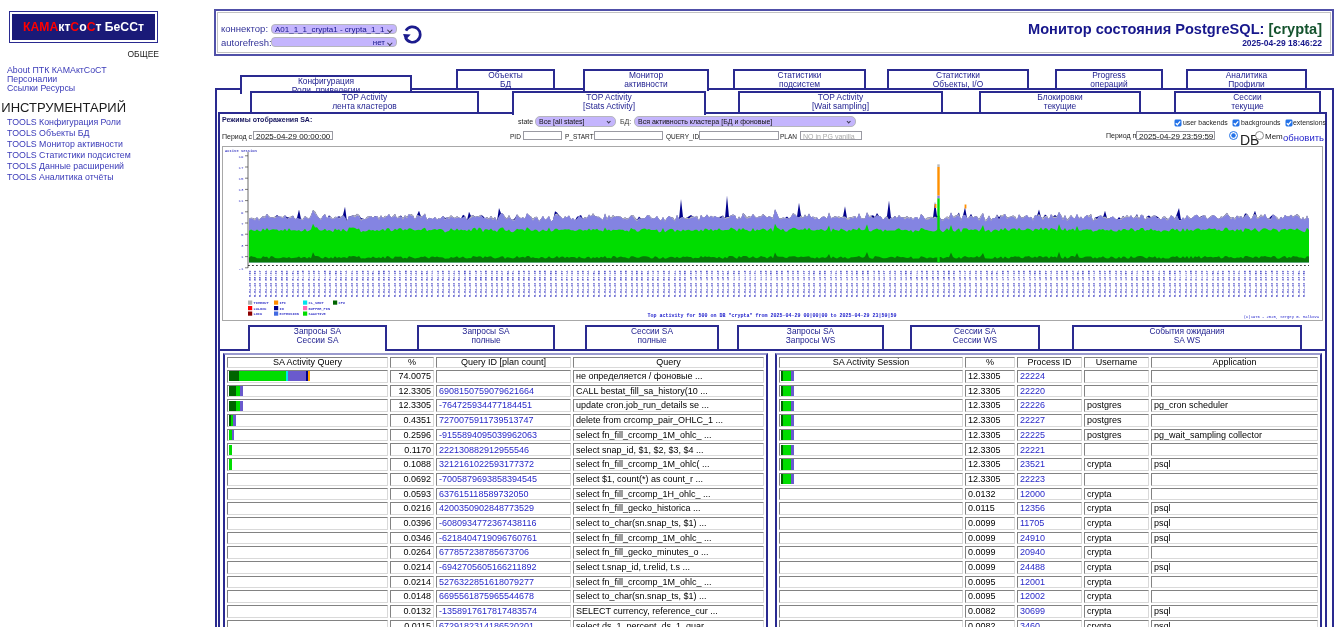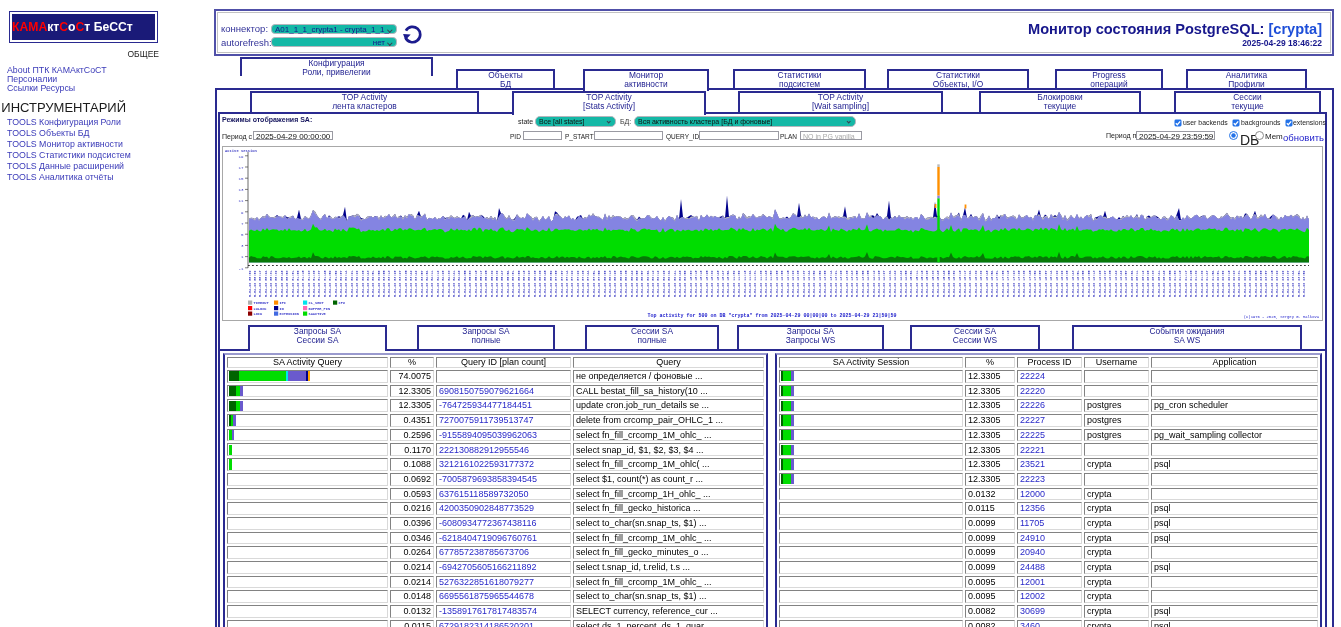--- a/index.html
+++ b/index.html
@@ -1,60 +1,60 @@
 <!DOCTYPE html>
 <html><head><meta charset="utf-8"><style>
 *{margin:0;padding:0;box-sizing:border-box}
 html,body{width:1341px;height:627px;overflow:hidden;background:#fff;
  font-family:"Liberation Sans",sans-serif}
 body{position:relative}
 .a{position:absolute}
 .tab{position:absolute;border:2px solid #2a2a90;border-bottom:none;
  background:#fff;text-align:center;color:#1c1c8e;font-size:8.4px;
  line-height:8.7px;padding-top:0;z-index:4}
-.sel{position:absolute;background:#14b8a6;border:1px solid #b6b6bd;
+.sel{position:absolute;background:#c4b5fd;border:1px solid #b6b6bd;
  border-radius:4px;font-size:8px;color:#15158a;line-height:9px;padding:0 3px;z-index:6}
 .inp{position:absolute;background:#fff;border:1px solid #9a9aa2;
  font-size:8px;color:#111;line-height:9px;padding:0 2px;white-space:nowrap;overflow:hidden}
 .lbl{position:absolute;font-size:7px;color:#222;white-space:nowrap;z-index:6}
 table{border-collapse:separate;border-spacing:2px;background:#fff;table-layout:fixed}
 td,th{border:1px solid;border-color:#828282 #d9d9d9 #d9d9d9 #828282;
  background:#fff;font-size:9px;color:#000;height:12.7px;line-height:10.5px;padding:0 2px;
  white-space:nowrap;overflow:hidden;font-weight:normal;vertical-align:middle}
 th{height:10.7px;line-height:9px;text-align:center}
 .pr{text-align:right}
 .qid{color:#2828c8}
 .barseg{position:absolute;top:0.2px;height:10.3px}
 </style></head><body>
 <div class="a" style="left:9px;top:11px;width:149px;height:32px;border:1px solid #2a2a90;background:#fff;padding:2px">
-    <div style="width:100%;height:100%;background:#1a1a78;line-height:26px;font-size:12.2px;font-weight:bold"><span style="color:#f00">КАМА</span><span style="color:#fff">кт</span><span style="color:#f00">С</span><span style="color:#fff">о</span><span style="color:#f00">С</span><span style="color:#fff">т БеССт</span></div>
+    <div style="width:100%;height:100%;background:#1a1a78;text-align:center;line-height:26px;font-size:12.2px;font-weight:bold"><span style="color:#f00">КАМА</span><span style="color:#fff">кт</span><span style="color:#f00">С</span><span style="color:#fff">о</span><span style="color:#f00">С</span><span style="color:#fff">т БеССт</span></div>
   </div>
 <div class="a" style="left:0;top:49px;width:159px;text-align:right;font-size:8.5px;color:#1b1b1b">ОБЩЕЕ</div>
 <div class="a" style="left:7px;top:66px;font-size:8.8px;line-height:9.1px;color:#3a3ab8">About ПТК КАМАктСоСТ<br>Персоналии<br>Ссылки Ресурсы</div>
 <div class="a" style="left:0;top:100px;width:126px;text-align:right;font-size:13px;color:#1b1b1b">ИНСТРУМЕНТАРИЙ</div>
 <div class="a" style="left:7px;top:117px;font-size:8.8px;line-height:11px;color:#3a3ab8">TOOLS Конфигурация Роли<br>TOOLS Объекты БД<br>TOOLS Монитор активности<br>TOOLS Статистики подсистем<br>TOOLS Данные расширений<br>TOOLS Аналитика отчёты</div>
 <div class="a" style="left:214px;top:9px;width:1120px;height:47px;border:2px solid #5050a8">
     <div style="position:absolute;left:1px;top:1px;right:1px;bottom:1px;border:1px solid #c2c2c2"></div>
   </div>
 <div class="a" style="left:221px;top:23px;font-size:9.5px;color:#333399">коннектор:</div>
 <div class="sel" style="left:271px;top:24px;width:126px;height:10px">A01_1_1_crypta1 - crypta_1_1_<i style="position:absolute;right:4px;top:2.5px;width:3.6px;height:3.6px;border-right:1.2px solid #3c3c50;border-bottom:1.2px solid #3c3c50;transform:rotate(45deg)"></i></div>
 <div class="a" style="left:221px;top:36.5px;font-size:9.5px;color:#333399">autorefresh:</div>
 <div class="sel" style="left:271px;top:37px;width:126px;height:10px">
     <span style="position:absolute;right:11px;top:0">нет</span>
     <i style="position:absolute;right:4px;top:2.5px;width:3.6px;height:3.6px;border-right:1.2px solid #3c3c50;border-bottom:1.2px solid #3c3c50;transform:rotate(45deg)"></i>
   </div>
 <svg class="a" style="left:403px;top:25px" width="21" height="21" viewBox="0 0 21 21">
 <path d="M 2.6 12.9 A 7.7 7.7 0 1 0 2.9 5.6" fill="none" stroke="#1c1c8e" stroke-width="2.7"></path>
 <polygon points="0.1,9.1 7.7,9.4 2.3,15.3" fill="#1c1c8e"></polygon>
 </svg>
-<div class="a" style="left:700px;top:21px;width:622px;text-align:right;font-size:14.6px;font-weight:bold;color:#17178c">Монитор состояния PostgreSQL: <span style="color:#1d4ed8">[crypta]</span></div>
+<div class="a" style="left:700px;top:21px;width:622px;text-align:right;font-size:14.6px;font-weight:bold;color:#17178c">Монитор состояния PostgreSQL: <span style="color:#14532d">[crypta]</span></div>
 <div class="a" style="left:900px;top:38px;width:422px;text-align:right;font-size:8.5px;font-weight:bold;color:#17178c">2025-04-29 18:46:22</div>
 <div class="a" style="left:215px;top:88px;width:1119px;height:545px;border:2px solid #2a2a90;z-index:1"></div>
 <div class="a" style="left:218px;top:112px;width:1109px;height:521px;border:2px solid #2a2a90;z-index:2;background:#fff"></div>
-<div class="tab" style="left:240px;top:57px;width:193px;height:19px;">Конфигурация<br>Роли, привелегии</div>
+<div class="tab" style="left:240px;top:75px;width:172px;height:19px;">Конфигурация<br>Роли, привелегии</div>
 <div class="tab" style="left:456px;top:69px;width:99px;height:19px;">Объекты<br>БД</div>
 <div class="tab" style="left:583px;top:69px;width:126px;height:21.5px;z-index:5;">Монитор<br>активности</div>
 <div class="tab" style="left:733px;top:69px;width:133px;height:19px;">Статистики<br>подсистем</div>
 <div class="tab" style="left:887px;top:69px;width:142px;height:19px;">Статистики<br>Объекты, I/O</div>
 <div class="tab" style="left:1055px;top:69px;width:108px;height:19px;">Progress<br>операций</div>
 <div class="tab" style="left:1186px;top:69px;width:121px;height:19px;">Аналитика<br>Профили</div>
 <div class="tab" style="left:250px;top:91px;width:229px;height:21px;">TOP Activity<br>лента кластеров</div>
 <div class="tab" style="left:512px;top:91px;width:194px;height:23.5px;z-index:5;">TOP Activity<br>[Stats Activity]</div>
 <div class="tab" style="left:738px;top:91px;width:205px;height:21px;">TOP Activity<br>[Wait sampling]</div>
 <div class="tab" style="left:979px;top:91px;width:162px;height:21px;">Блокировки<br>текущие</div>

